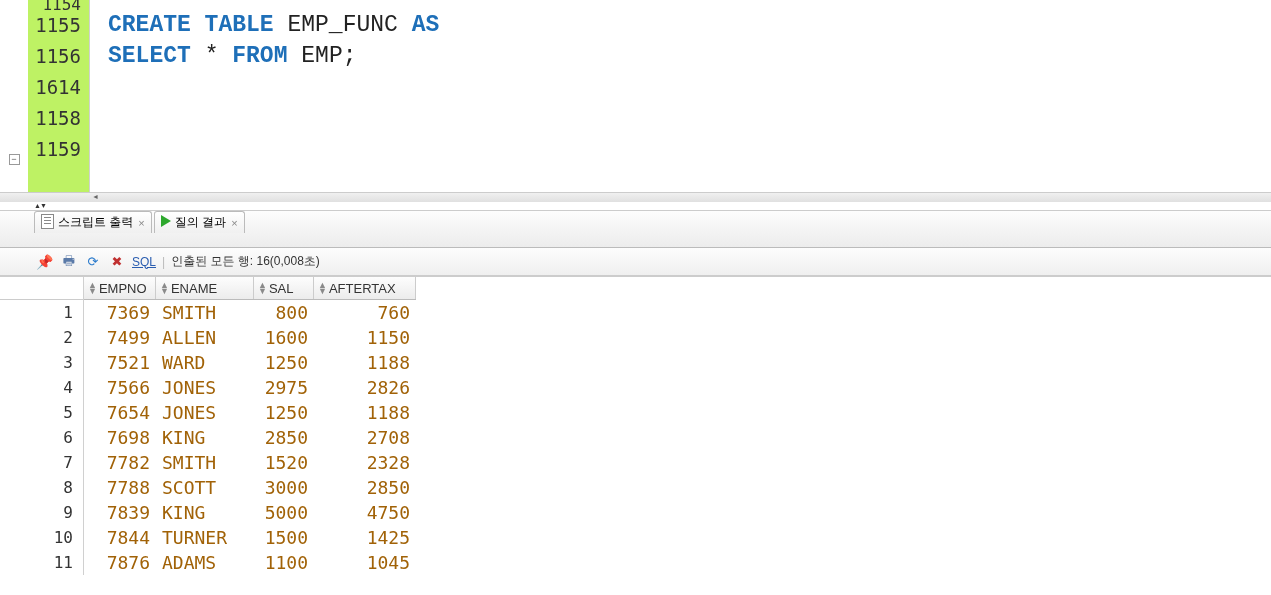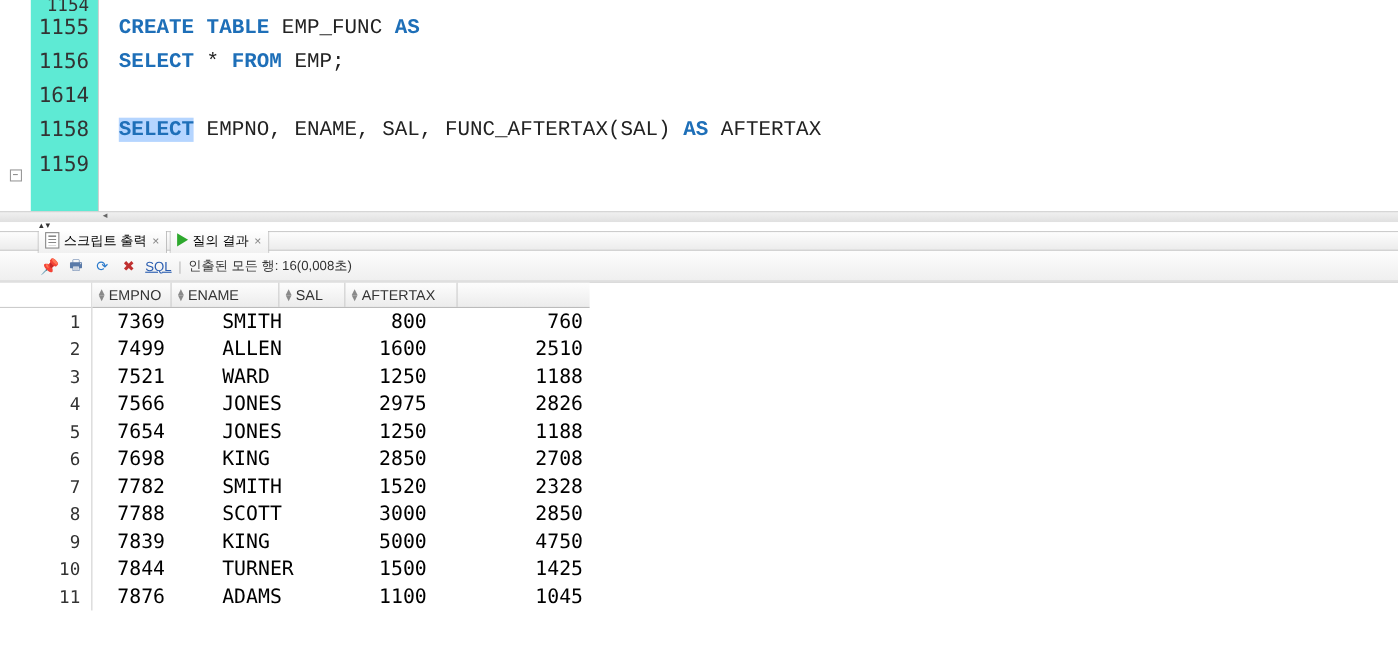--- a/index.html
+++ b/index.html
@@ -38,28 +38,28 @@
       cursor: pointer;
     }
     .line-numbers {
       width: 62px;
       text-align: right;
       padding-right: 8px;
       color: #333;
       font-size: 19px;
       font-family: Consolas, monospace;
       border-right: 1px solid #d0d0d0;
-      background: #5eead4;
+      background: #bef264;
     }
     .line-numbers div { height: 31px; line-height: 31px; }
     .line-numbers .top-line { height: 10px; line-height: 10px; font-size: 16px; overflow: hidden; }
     .code-area {
       flex: 1;
       font-family: Consolas, "Courier New", monospace;
-      font-size: 19px;
+      font-size: 23px;
       position: relative;
     }
     .code-line {
       height: 31px;
       line-height: 31px;
       padding-left: 18px;
       white-space: pre;
     }
     .code-line.current {
       background: #fff8dc;
@@ -89,22 +89,21 @@
     .splitter-handle::before {
       content: "▲▼";
       position: absolute;
       left: 34px;
       font-size: 7px;
       letter-spacing: -1px;
       color: #333;
     }
     .tabs-row {
       display: flex;
-      align-items: center;
-      height: 18px;
+      height: 38px;
       background: linear-gradient(#fdfdfd,#ececec);
       border-top: 1px solid #ccc;
       border-bottom: 1px solid #bbb;
       padding-left: 34px;
       font-size: 12px;
     }
     .tab {
       display: flex;
       align-items: center;
       padding: 0 6px;
@@ -193,22 +192,21 @@
       font-size: 9px;
       color: #8a8a8a;
       line-height: 0.7;
       display: inline-flex;
       flex-direction: column;
     }
     .grid-row {
       display: flex;
       height: 25px;
       font-size: 18px;
-      color: #000000;
-      gap: 40px;
+      color: #a16207;
     }
     .gc {
       padding: 0 6px;
       line-height: 25px;
       font-family: Consolas, monospace;
     }
     .gc.num { text-align: right; }
     .col-empno { width: 72px; }
     .col-ename { width: 98px; }
     .col-sal { width: 60px; }
@@ -227,21 +225,20 @@
     <div>1156</div>
     <div>1614</div>
     <div>1158</div>
     <div>1159</div>
   </div>
   <div class="code-area" id="code-area">
       <div class="code-line" style="height: 10px; line-height: 10px;"></div>
       <div class="code-line"><span class="kw">CREATE TABLE</span><span class="txt"> EMP_FUNC </span><span class="kw">AS</span></div>
       <div class="code-line"><span class="kw">SELECT</span><span class="txt"> * </span><span class="kw">FROM</span><span class="txt"> EMP;</span></div>
       <div class="code-line"></div>
-      <div class="code-line"><span class="kw-sel">SELECT</span><span class="txt"> EMPNO, ENAME, SAL, FUNC_AFTERTAX(SAL) </span><span class="kw">AS</span><span class="txt"> AFTERTAX</span></div>
     </div>
 </div>
 <div class="hscroll"></div>
 <div class="splitter-handle"></div>
 
 <div class="tabs-row">
   <div class="tab">
     <span class="icon"><span class="script-icon"></span></span>
     <span>스크립트 출력</span>
     <span class="close-x">×</span>
@@ -303,21 +300,21 @@
         <div class="grid-row">
           <div class="gc col-empno num">7369</div>
           <div class="gc col-ename">SMITH</div>
           <div class="gc col-sal num">800</div>
           <div class="gc col-aftertax num">760</div>
         </div>
         <div class="grid-row">
           <div class="gc col-empno num">7499</div>
           <div class="gc col-ename">ALLEN</div>
           <div class="gc col-sal num">1600</div>
-          <div class="gc col-aftertax num">2510</div>
+          <div class="gc col-aftertax num">1150</div>
         </div>
         <div class="grid-row">
           <div class="gc col-empno num">7521</div>
           <div class="gc col-ename">WARD</div>
           <div class="gc col-sal num">1250</div>
           <div class="gc col-aftertax num">1188</div>
         </div>
         <div class="grid-row">
           <div class="gc col-empno num">7566</div>
           <div class="gc col-ename">JONES</div>

